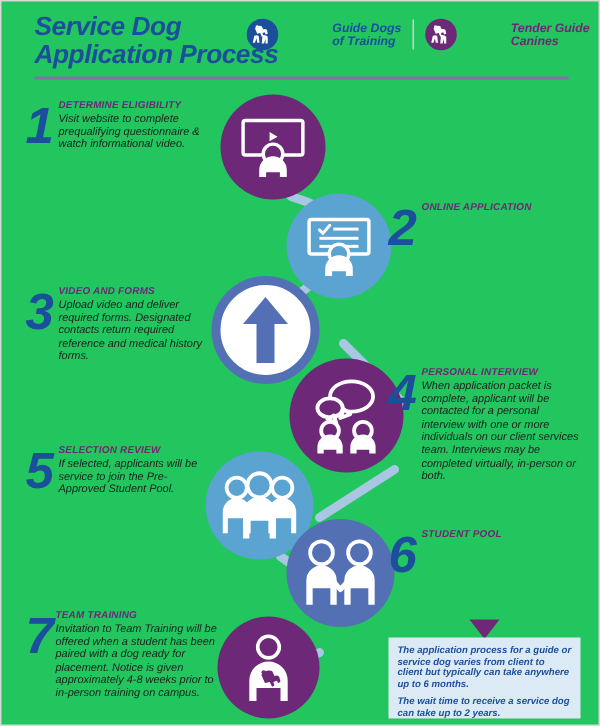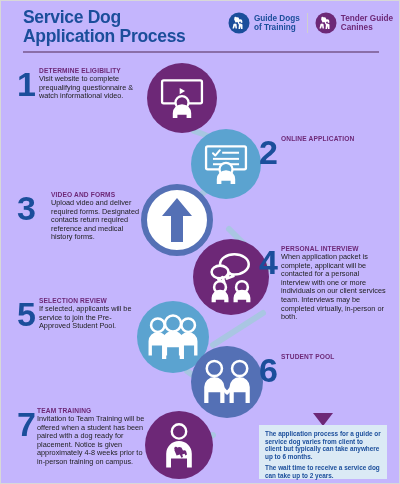--- a/index.html
+++ b/index.html
@@ -7,37 +7,38 @@
     width:400px;height:484px;
     background:#ffffff;
     font-family:"Liberation Sans","DejaVu Sans",sans-serif;
     overflow:hidden;
     position:relative;
   }
   #page{
     position:absolute;inset:0;
     border:1px solid #d8d8d8;
     box-sizing:border-box;
-    background:#c4b5fd;
+    background:#22c55e;
+    font-style:italic;
   }
 
   
   .header{position:absolute;left:0;top:0;width:400px;height:52px;}
   .title{
     position:absolute;left:22px;top:7px;
     font-size:17.5px;line-height:19px;
     font-weight:bold;color:#1b4e9b;
     letter-spacing:-0.3px;
   }
   .title .l2{display:block;}
   .logos{position:absolute;right:8px;top:11px;display:flex;align-items:center;gap:7px;}
   .logo{display:flex;align-items:center;gap:4px;}
   .logo-mark{width:22px;height:22px;flex:0 0 22px;}
   .logo-txt{font-size:8.2px;line-height:9px;font-weight:bold;}
-  .logo-txt span{display:block;}
+  .logo-txt span{display:block;margin-left:32px;}
   .gda .logo-txt{color:#1b4e9b;}
   .tlc .logo-txt{color:#6d2877;}
   .logo-div{width:1px;height:20px;background:#cfcfcf;}
   .hr{
     position:absolute;left:22px;top:50px;width:356px;height:2px;
     background:#8a6ea8;
   }
 
   
   .connectors{position:absolute;left:0;top:0;width:400px;height:484px;}
@@ -179,21 +180,21 @@
     </div>
   </div>
 
   <div class="circ" style="left:140px;top:183px;width:72px;height:72px;background:#fff;border:6px solid #5470b5;box-sizing:border-box;">
     <svg width="34" height="48" viewBox="0 0 34 48">
       <path d="M17 2 L32 20 L23 20 L23 46 L11 46 L11 20 L2 20 Z" fill="#5470b5"></path>
     </svg>
   </div>
   <div class="step" style="left:16px;top:190px;width:128px;">
     <div class="num" style="left:0;top:2px;color:#1b4e9b;">3</div>
-    <div class="body" style="margin-left:34px;">
+    <div class="body" style="margin-left:22px;">
       <div class="hd">VIDEO AND FORMS</div>
       <div class="tx">Upload video and deliver required forms. Designated contacts return required reference and medical history forms.</div>
     </div>
   </div>
 
   <div class="circ" style="left:192px;top:238px;width:76px;height:76px;background:#6d2877;">
     <svg width="54" height="54" viewBox="0 0 64 64">
       <ellipse cx="36" cy="17" rx="17" ry="12" fill="#6d2877" stroke="#fff" stroke-width="3"></ellipse>
       <path d="M30 27 l-3 7 8-3 z" fill="#6d2877" stroke="#fff" stroke-width="3" stroke-linejoin="round"></path>
       <ellipse cx="19" cy="26" rx="10" ry="7.5" fill="#6d2877" stroke="#fff" stroke-width="3"></ellipse>

